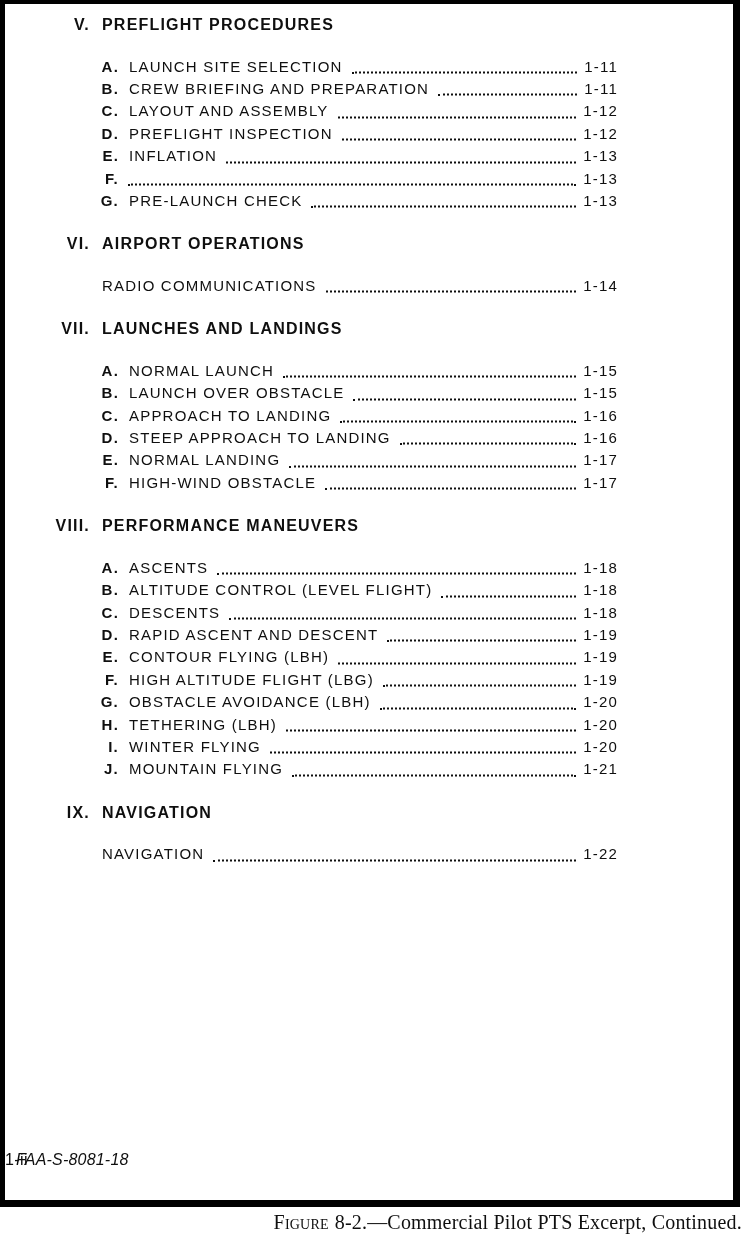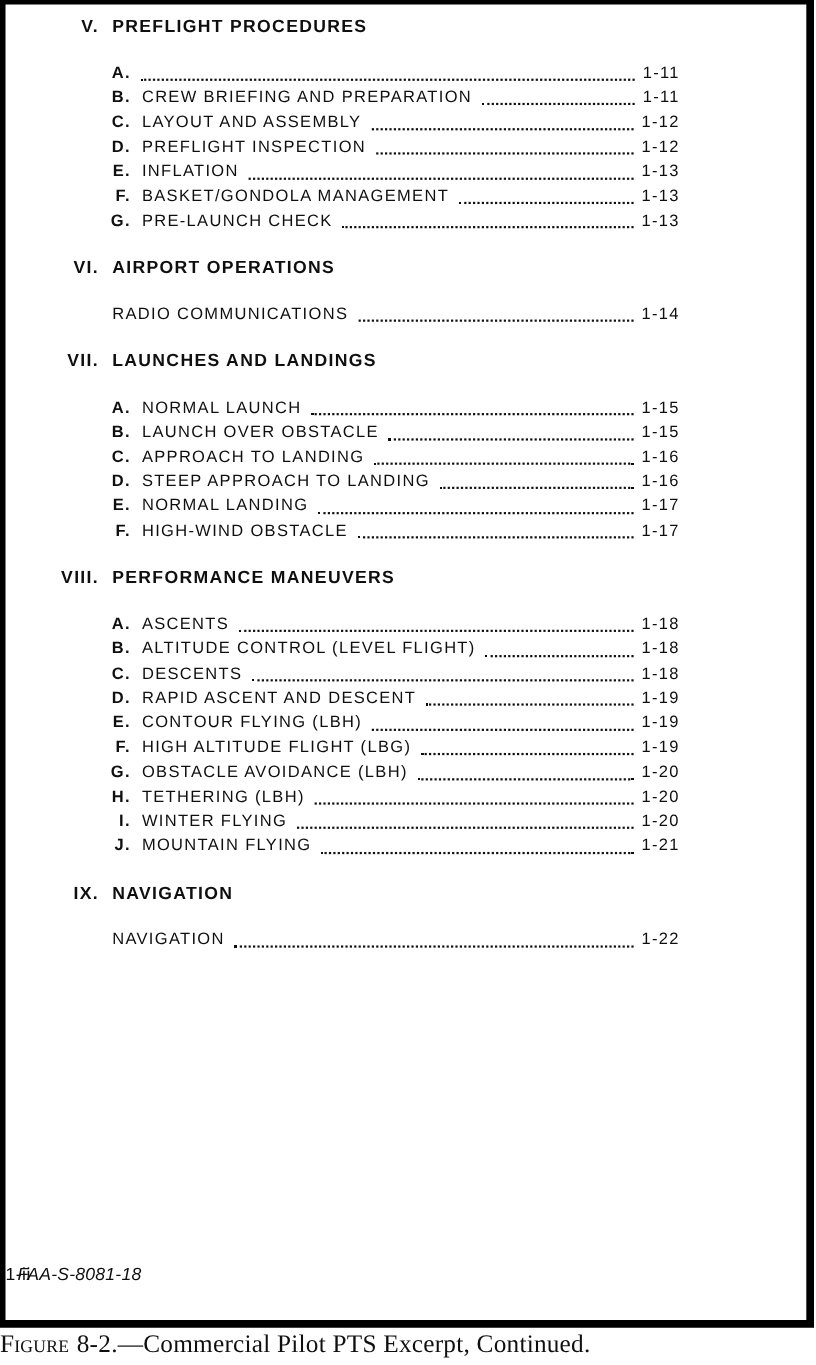--- a/index.html
+++ b/index.html
@@ -74,23 +74,23 @@
     line-height: 22px;
   }
   .doc-id { position: absolute; left: 11px; top: 0; font-style: italic; letter-spacing: 0.2px; }
   .page-num { position: absolute; left: 0; top: 0; width: 690px; letter-spacing: 0.4px; }
   
   .figure-caption {
     position: absolute;
     top: 1210px;
     left: 0;
     width: 742px;
-    text-align: left;
+    text-align: right;
     font-family: "Liberation Serif", serif;
-    font-size: 23px;
+    font-size: 20px;
     line-height: 24px;
     letter-spacing: 0.2px;
     color: var(--ink);
   }
   .cap-label { font-variant: small-caps; }
   .cap-text { margin-left: 0.3em; }
 </style>
 </head>
 <body>
 
@@ -99,20 +99,21 @@
     <main class="toc">
 
     <section class="toc-section">
           <div class="sec-head">
             <span class="numeral">V.</span>
             <span class="sec-title">PREFLIGHT PROCEDURES</span>
           </div>
           <div class="sec-items">
             <div class="toc-row">
               <span class="letter">A.</span>
+              <span class="entry-title">LAUNCH SITE SELECTION</span>
               <span class="leader"></span>
               <span class="pagenum">1-11</span>
             </div>
             <div class="toc-row">
               <span class="letter">B.</span>
               <span class="entry-title">CREW BRIEFING AND PREPARATION</span>
               <span class="leader"></span>
               <span class="pagenum">1-11</span>
             </div>
             <div class="toc-row">
@@ -128,21 +129,20 @@
               <span class="pagenum">1-12</span>
             </div>
             <div class="toc-row">
               <span class="letter">E.</span>
               <span class="entry-title">INFLATION</span>
               <span class="leader"></span>
               <span class="pagenum">1-13</span>
             </div>
             <div class="toc-row">
               <span class="letter">F.</span>
-              <span class="entry-title">BASKET/GONDOLA MANAGEMENT</span>
               <span class="leader"></span>
               <span class="pagenum">1-13</span>
             </div>
             <div class="toc-row">
               <span class="letter">G.</span>
               <span class="entry-title">PRE-LAUNCH CHECK</span>
               <span class="leader"></span>
               <span class="pagenum">1-13</span>
             </div>
           </div>

